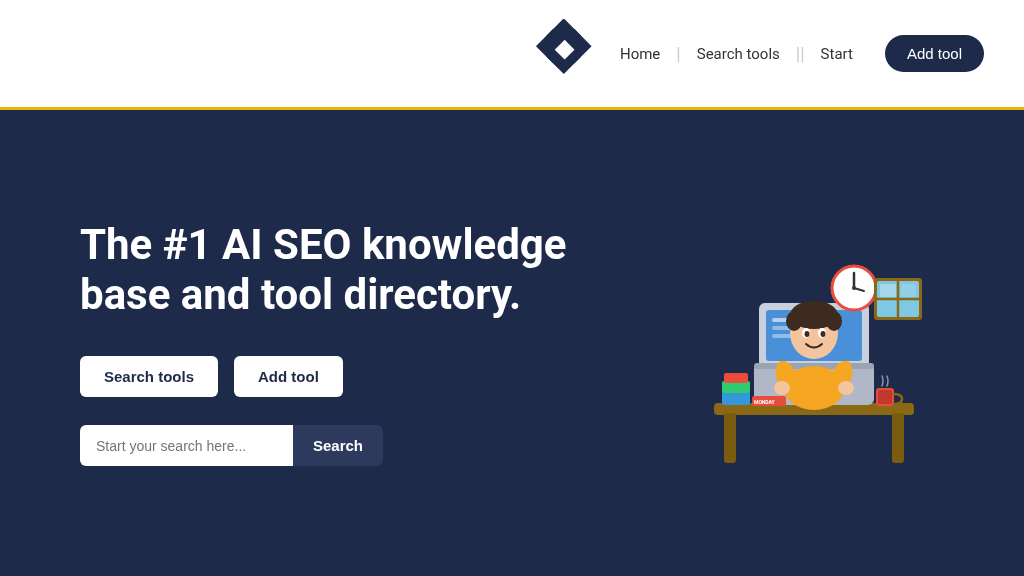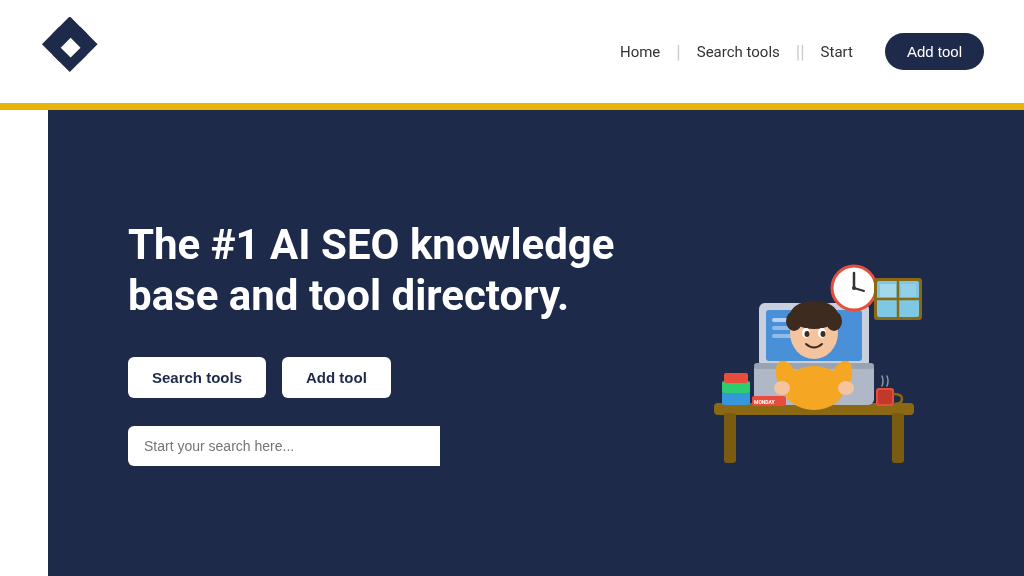--- a/index.html
+++ b/index.html
@@ -14,23 +14,23 @@
       height: 576px;
       overflow: hidden;
     }
 
     
     .header {
       background: #ffffff;
       height: 110px;
       display: flex;
       align-items: center;
-      justify-content: space-between;
+      justify-content: flex-end;
       padding: 0 40px;
-      border-bottom: 7px solid #eab308;
+      border-bottom: 3px solid #eab308;
     }
 
     .logo-container {
       display: flex;
       align-items: center;
     }
 
     .logo-diamond {
       width: 70px;
       height: 70px;
@@ -69,21 +69,20 @@
 
     
     .hero {
       background: #1e2a4a;
       height: calc(576px - 110px);
       display: flex;
       align-items: center;
       justify-content: space-between;
       padding: 0 80px 0 80px;
       position: relative;
-      margin-left: 48px;
     }
 
     .hero-content {
       max-width: 500px;
     }
 
     .hero-title {
       color: #ffffff;
       font-size: 42px;
       font-weight: 700;
@@ -114,21 +113,21 @@
       border: none;
       border-radius: 6px;
       padding: 12px 24px;
       font-size: 15px;
       font-weight: 600;
       cursor: pointer;
     }
 
     .search-bar {
       display: flex;
-      width: 312px;
+      width: 277px;
     }
 
     .search-input {
       flex: 1;
       padding: 12px 16px;
       border: none;
       border-radius: 6px 0 0 6px;
       font-size: 14px;
       outline: none;
       color: #999;
@@ -193,20 +192,21 @@
   <div class="hero-content">
     <h1 class="hero-title">The #1 AI SEO knowledge base and tool directory.</h1>
 
     <div class="hero-buttons">
       <button class="btn-search-tools">Search tools</button>
       <button class="btn-add-tool">Add tool</button>
     </div>
 
     <div class="search-bar">
       <input class="search-input" type="text" placeholder="Start your search here..." style="">
+      <button class="search-btn">Search</button>
     </div>
   </div>
 
   <div class="hero-illustration">
     <svg class="illustration-svg" viewBox="0 0 280 280" xmlns="http://www.w3.org/2000/svg">
 
       <rect x="60" y="200" width="200" height="12" rx="4" fill="#8B6914"></rect>
       <rect x="70" y="210" width="12" height="50" rx="3" fill="#7a5c10"></rect>
       <rect x="238" y="210" width="12" height="50" rx="3" fill="#7a5c10"></rect>
 

